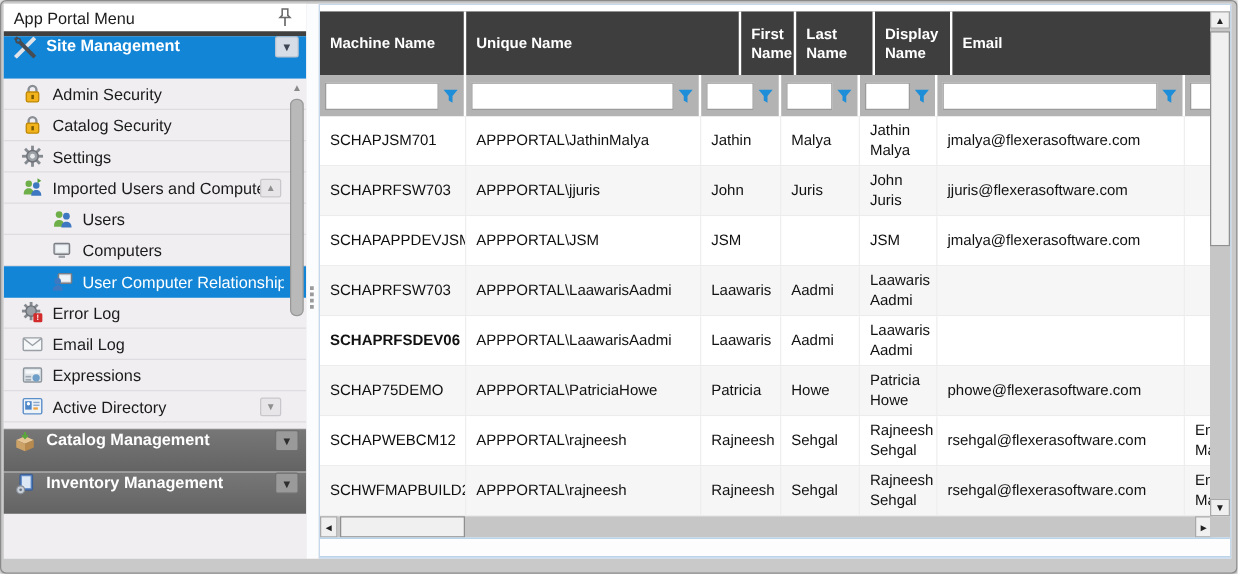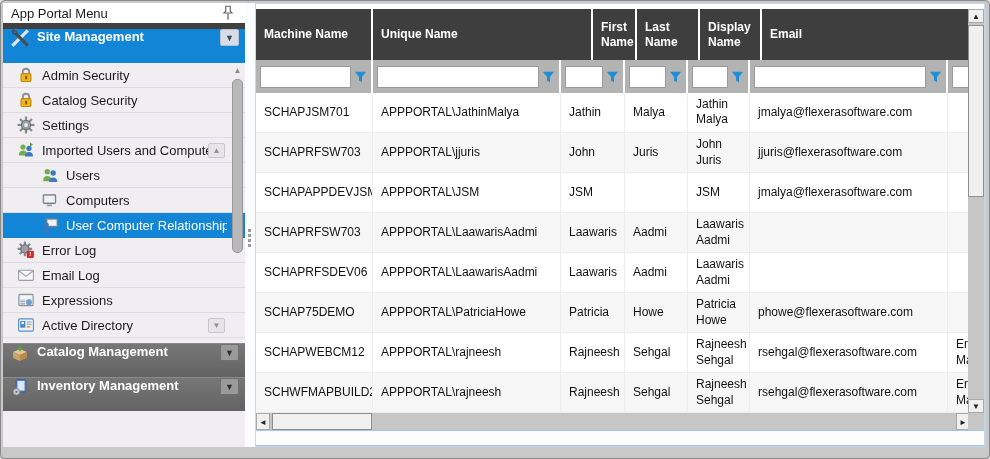--- a/index.html
+++ b/index.html
@@ -3,21 +3,21 @@
 <meta charset="utf-8">
 <style>
   * { box-sizing: border-box; margin: 0; padding: 0; }
   html,body { background:#e8e8e8; font-family:"Liberation Sans","DejaVu Sans",sans-serif; }
   .window { position:relative; width:990px; height:459px; background:#c9c9c9;
             border:1px solid #8a8a8a; border-radius:5px; overflow:hidden;
             box-shadow:0 1px 3px rgba(0,0,0,.35); }
   
   .sidebar { position:absolute; left:2px; top:2px; width:242px; height:444px; background:#f0eef1; }
   .sb-title { height:26px; background:#fff; display:flex; align-items:center; padding:0 8px;
-              font-size:13px; color:#1b1b1b; border-bottom:6px solid #404040; }
+              font-size:13px; color:#1b1b1b; border-bottom:4px solid #404040; }
   .sb-title span.t { flex:1; }
   .sb-pin { width:16px; height:16px; display:flex; align-items:center; justify-content:center; }
   .sb-group { height:34px; display:flex; align-items:flex-start; padding:0 6px 0 8px;
               font-size:13px; font-weight:bold; color:#fff; position:relative; }
   .sb-group.blue { background:#1285d6; }
   .sb-group.gray { background:linear-gradient(#777,#636363); border-top:1px solid #8b8b8b; }
   .sb-group .icn { margin-right:8px; }
   .sb-group .glabel { flex:1; }
   .gbtn { width:19px; height:17px; display:flex; align-items:center; justify-content:center;
           font-size:9px; border-radius:2px; }
@@ -397,21 +397,21 @@
               </div>
               <div class="dcell" style="width: 188px;">
                 <span>APPPORTAL\JathinMalya</span>
               </div>
               <div class="dcell" style="width: 64px;">
                 <span>Jathin</span>
               </div>
               <div class="dcell" style="width: 63px;">
                 <span>Malya</span>
               </div>
-              <div class="dcell" style="width: 62px; align-items: flex-end;">
+              <div class="dcell" style="width: 62px;">
                 <span>Jathin Malya</span>
               </div>
               <div class="dcell" style="width: 198px;">
                 <span>jmalya@flexerasoftware.com</span>
               </div>
               <div class="dcell" style="width: 50px;">
                 <span></span>
               </div>
             </div>
             <div class="drow alt">
@@ -477,21 +477,21 @@
                 <span>Laawaris Aadmi</span>
               </div>
               <div class="dcell" style="width: 198px;">
                 <span></span>
               </div>
               <div class="dcell" style="width: 50px;">
                 <span></span>
               </div>
             </div>
             <div class="drow">
-              <div class="dcell" style="width: 117px;">
+              <div class="dcell" style="width: 117px; font-weight: bold;">
                 <span>SCHAPRFSDEV06</span>
               </div>
               <div class="dcell" style="width: 188px;">
                 <span>APPPORTAL\LaawarisAadmi</span>
               </div>
               <div class="dcell" style="width: 64px;">
                 <span>Laawaris</span>
               </div>
               <div class="dcell" style="width: 63px;">
                 <span>Aadmi</span>

